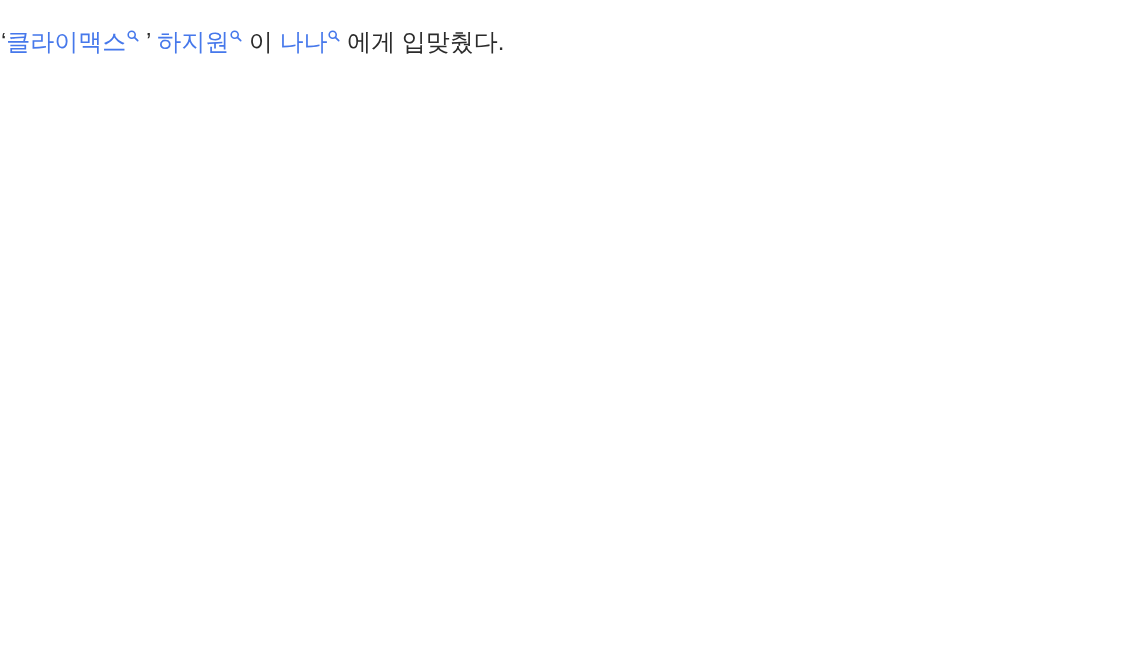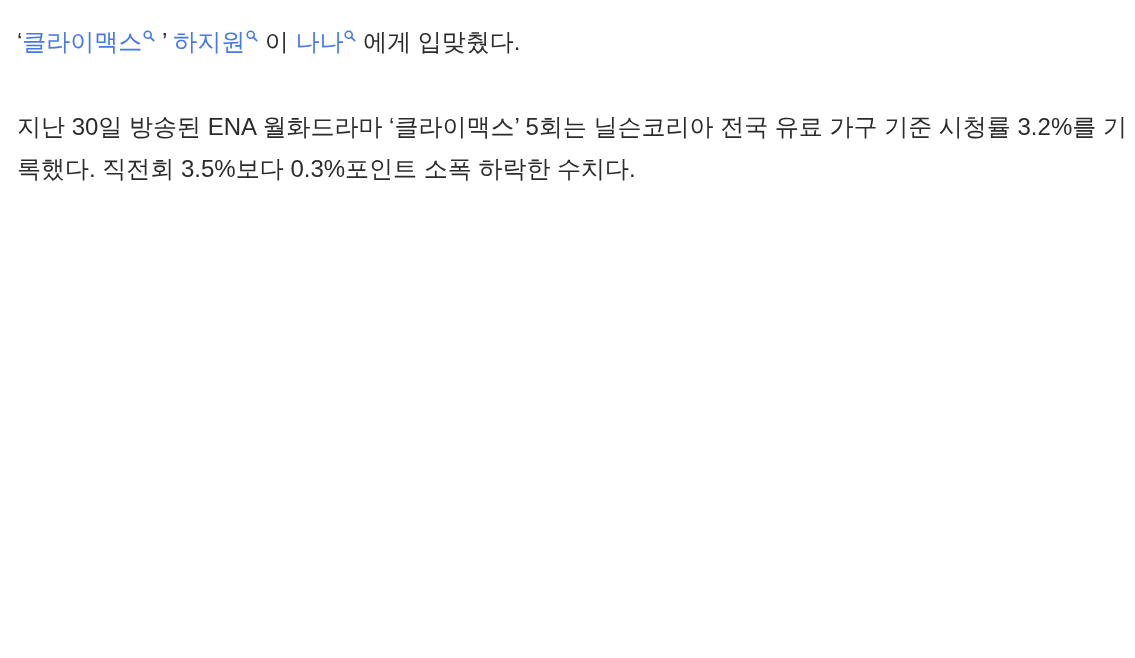--- a/index.html
+++ b/index.html
@@ -6,21 +6,21 @@
     margin: 0;
     padding: 0;
     background: #ffffff;
     width: 1135px;
     font-family: "Liberation Sans", "DejaVu Sans", sans-serif;
   }
   .article-body {
     box-sizing: border-box;
     width: 1135px;
     min-height: 658px;
-    padding: 21px 6px 0 17px;
+    padding: 21px 6px 0 1px;
     font-size: 24px;
     line-height: 42px;
     color: #2b2b2b;
     word-break: break-all;
     overflow-wrap: break-word;
     text-align: left;
   }
   .para {
     margin: 0 0 43px 0;
   }
@@ -47,15 +47,14 @@
       <p class="para"><span>‘</span><a class="entity-link" href="#"><span class="entity-label">클라이맥스</span><svg viewBox="0 0 12 12" class="q-icon">
             <circle cx="4.7" cy="4.7" r="3.5" fill="none" stroke="#4678eb" stroke-width="1.6"></circle>
             <line x1="7.4" y1="7.4" x2="10.7" y2="10.7" stroke="#4678eb" stroke-width="1.7" stroke-linecap="round"></line>
           </svg></a><span> ’ </span><a class="entity-link" href="#"><span class="entity-label">하지원</span><svg viewBox="0 0 12 12" class="q-icon">
             <circle cx="4.7" cy="4.7" r="3.5" fill="none" stroke="#4678eb" stroke-width="1.6"></circle>
             <line x1="7.4" y1="7.4" x2="10.7" y2="10.7" stroke="#4678eb" stroke-width="1.7" stroke-linecap="round"></line>
           </svg></a><span> 이 </span><a class="entity-link" href="#"><span class="entity-label">나나</span><svg viewBox="0 0 12 12" class="q-icon">
             <circle cx="4.7" cy="4.7" r="3.5" fill="none" stroke="#4678eb" stroke-width="1.6"></circle>
             <line x1="7.4" y1="7.4" x2="10.7" y2="10.7" stroke="#4678eb" stroke-width="1.7" stroke-linecap="round"></line>
           </svg></a><span> 에게 입맞췄다.</span></p>
-      <p class="para"><span>지난 30일 방송된 ENA 월화드라마 ‘클라이맥스’ 5회는 닐슨코리아 전국 유료 가구 기준 시청률 3.2%를 기록했다. 직전회 3.5%보다 0.3%포인트 소폭 하락한 수치다.</span></p>
     </div>
 </main>
 
 </body></html>

